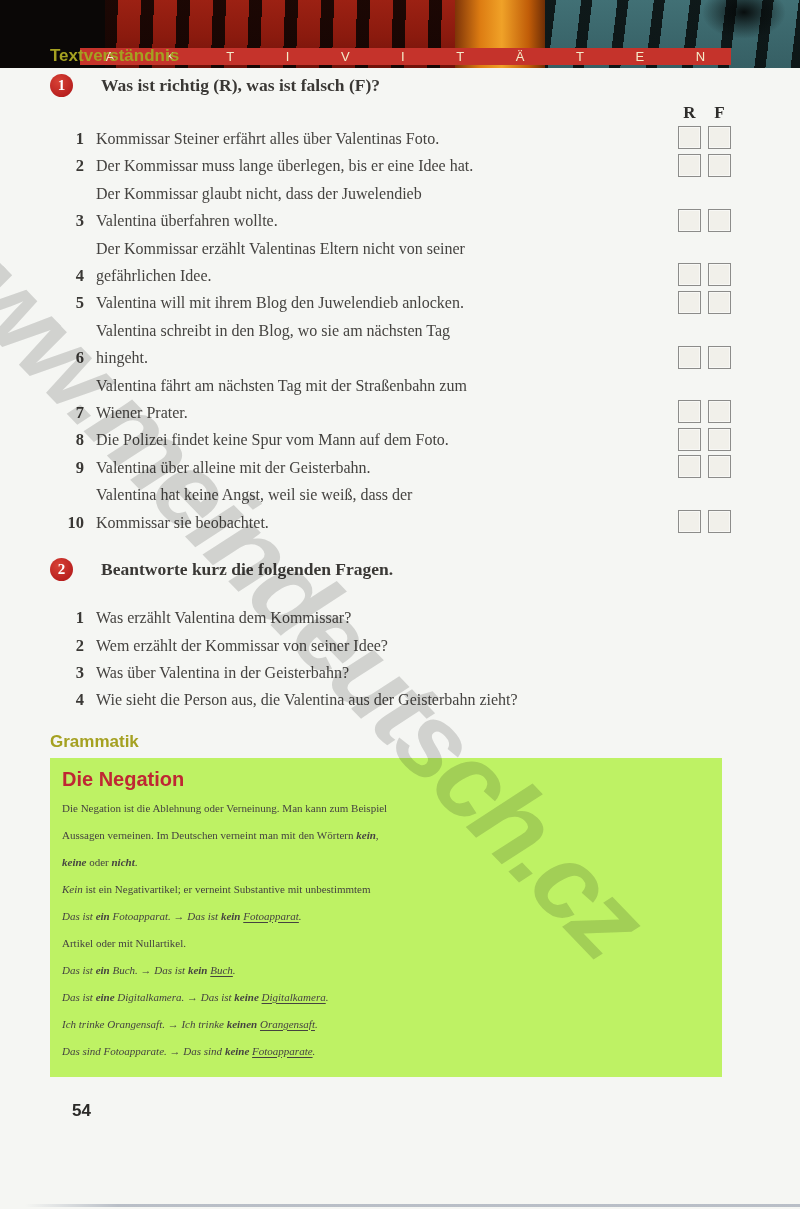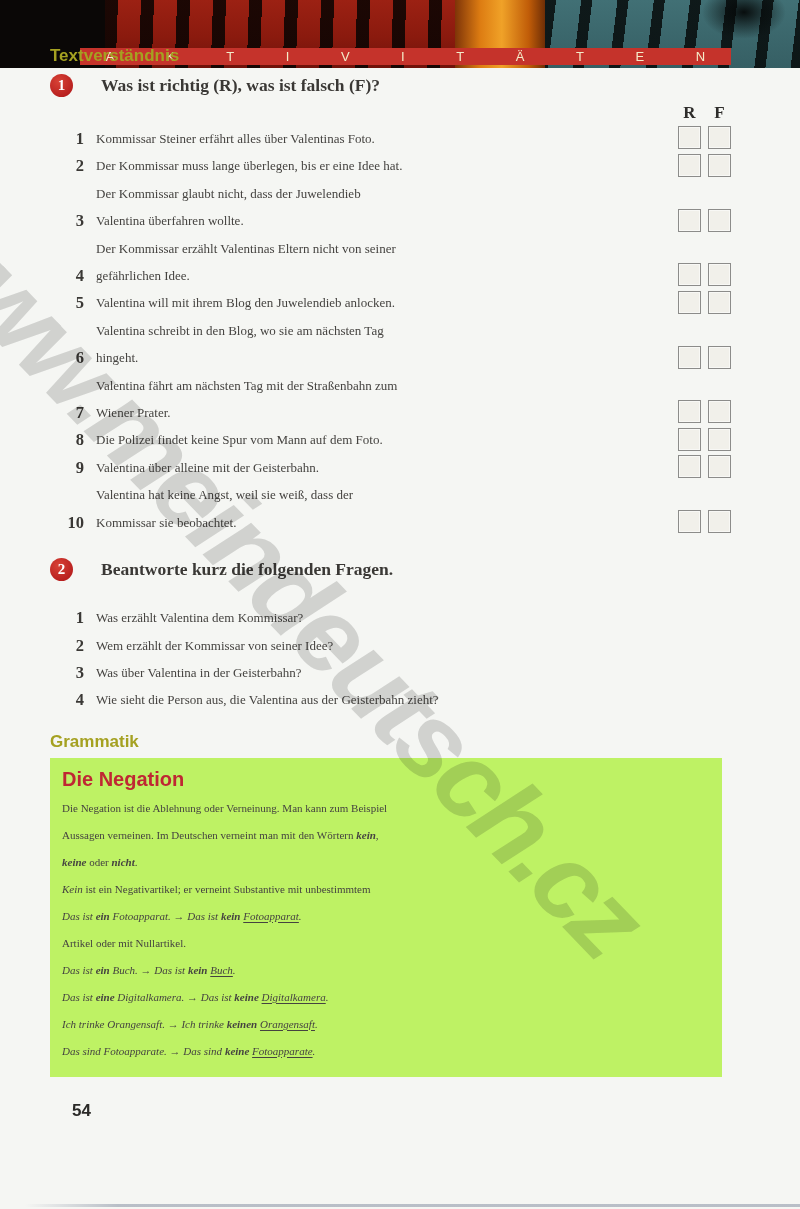--- a/index.html
+++ b/index.html
@@ -68,21 +68,21 @@
   
   .rf-row{display:flex;margin-top:6px;}
   .rf-spacer{flex:1;}
   .rf-pair{flex:none;display:flex;gap:7px;}
   .rf-pair span{width:23px;text-align:center;font-weight:bold;font-size:17px;color:#2e2d2b;}
   
   .items1{margin-top:2px;}
   .item-row{display:flex;align-items:flex-end;}
   .inum{flex:none;width:34px;text-align:right;margin-right:12px;font-weight:bold;font-size:16.5px;line-height:27.4px;color:#3a3835;}
   .ilines{flex:1;min-width:0;}
-  .iline{font-size:13px;line-height:27.4px;white-space:nowrap;font-family:Liberation Serif, serif;}
+  .iline{font-size:16px;line-height:27.4px;white-space:nowrap;font-family:Liberation Serif, serif;}
   .cbpair{flex:none;display:flex;gap:7px;margin:0 0 3px 6px;}
   .cb{
     width:23px;height:23px;box-sizing:border-box;
     border:1px solid #8c8c8a;background:#f1f0ea;
     box-shadow:inset 0 0 0 1px rgba(255,255,255,.5);
   }
   
   .ex2-header{margin-top:22px;}
   .items2{margin-top:23px;}
   .q-row{display:flex;}

